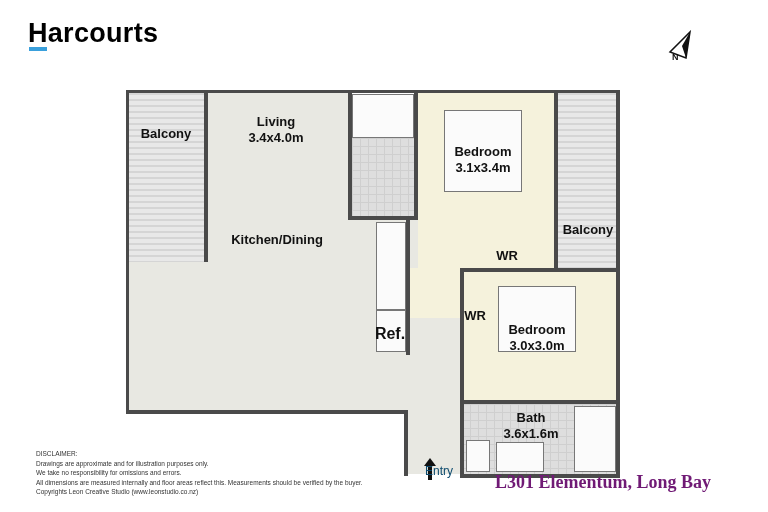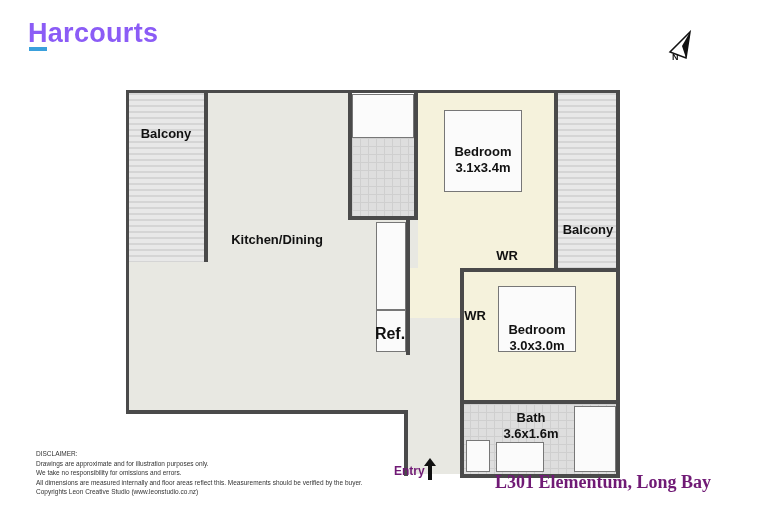--- a/index.html
+++ b/index.html
@@ -1,30 +1,30 @@
 <!DOCTYPE html>
 <html><head>
 <meta charset="utf-8">
 <style>
   html,body{margin:0;padding:0;background:#ffffff;}
   body{width:768px;height:512px;position:relative;overflow:hidden;font-family:"Liberation Sans",sans-serif;}
   .abs{position:absolute;}
-  .logo{left:28px;top:18px;font-size:27px;font-weight:bold;color:#8b5cf6;letter-spacing:0.3px;}
+  .logo{left:28px;top:18px;font-size:27px;font-weight:bold;color:#000000;letter-spacing:0.3px;}
   .logo-bar{left:29px;top:47px;width:18px;height:4px;background:#3aa0dc;}
   .north{left:664px;top:30px;width:30px;height:32px;}
   .wall{background:#4a4a4a;}
   .room-label{font-size:13px;font-weight:bold;color:#111;text-align:center;line-height:16px;}
   .grey{background:#e8e8e2;}
   .cream{background:#f5f2dc;}
   .balc{background:repeating-linear-gradient(to bottom,#d5d5d5 0px,#d5d5d5 2px,#e8e8e8 2px,#e8e8e8 6px);}
   .tile{background-color:#dedede;background-image:linear-gradient(#cfcfcf 1px,transparent 1px),linear-gradient(90deg,#cfcfcf 1px,transparent 1px);background-size:8px 8px;}
   .white{background:#fbfbfb;border:1px solid #777;box-sizing:border-box;}
   .disclaimer{left:36px;top:449px;font-size:6.5px;line-height:9.6px;color:#333;}
   .title{left:495px;top:472px;font-family:"Liberation Serif",serif;font-size:18px;font-weight:bold;color:#701a75;}
-  .entry{left:394px;top:464px;font-size:12px;font-weight:bold;color:#701a75;}
+  .entry{left:425px;top:464px;font-size:12px;font-weight:normal;color:#0c4a6e;}
 </style>
 </head>
 <body>
 
 <div class="abs logo">Harcourts</div>
 <div class="abs logo-bar"></div>
 
 <svg class="abs north" viewBox="0 0 30 32">
   <polygon points="26,2 22,28 6,22" fill="none" stroke="#111" stroke-width="1.5"></polygon>
   <polygon points="26,2 22,28 18,16" fill="#111"></polygon>
@@ -71,20 +71,24 @@
   <div class="abs wall" style="left:278px;top:320px;width:4px;height:66px;"></div>
   <div class="abs wall" style="left:334px;top:384px;width:160px;height:4px;"></div>
   <div class="abs wall" style="left:490px;top:0;width:4px;height:388px;"></div>
   <div class="abs wall" style="left:334px;top:178px;width:160px;height:4px;"></div>
   <div class="abs wall" style="left:334px;top:178px;width:4px;height:210px;"></div>
   <div class="abs wall" style="left:334px;top:310px;width:160px;height:4px;"></div>
   <div class="abs wall" style="left:428px;top:0;width:4px;height:180px;"></div>
   <div class="abs wall" style="left:78px;top:0;width:4px;height:172px;"></div>
 
   <div class="abs room-label" style="left:10px;top:36px;width:60px;">Balcony</div>
+  <div class="abs room-label" style="left:108px;top:24px;width:84px;">
+    <div>Living</div>
+    <div>3.4x4.0m</div>
+  </div>
   <div class="abs room-label" style="left:316px;top:54px;width:82px;">
     <div>Bedroom</div>
     <div>3.1x3.4m</div>
   </div>
   <div class="abs room-label" style="left:434px;top:132px;width:56px;">Balcony</div>
   <div class="abs room-label" style="left:96px;top:142px;width:110px;text-align:center;">
     <div>Kitchen/Dining</div>
   </div>
   <div class="abs room-label" style="left:366px;top:158px;width:30px;">WR</div>
   <div class="abs room-label" style="left:336px;top:218px;width:26px;">WR</div>

